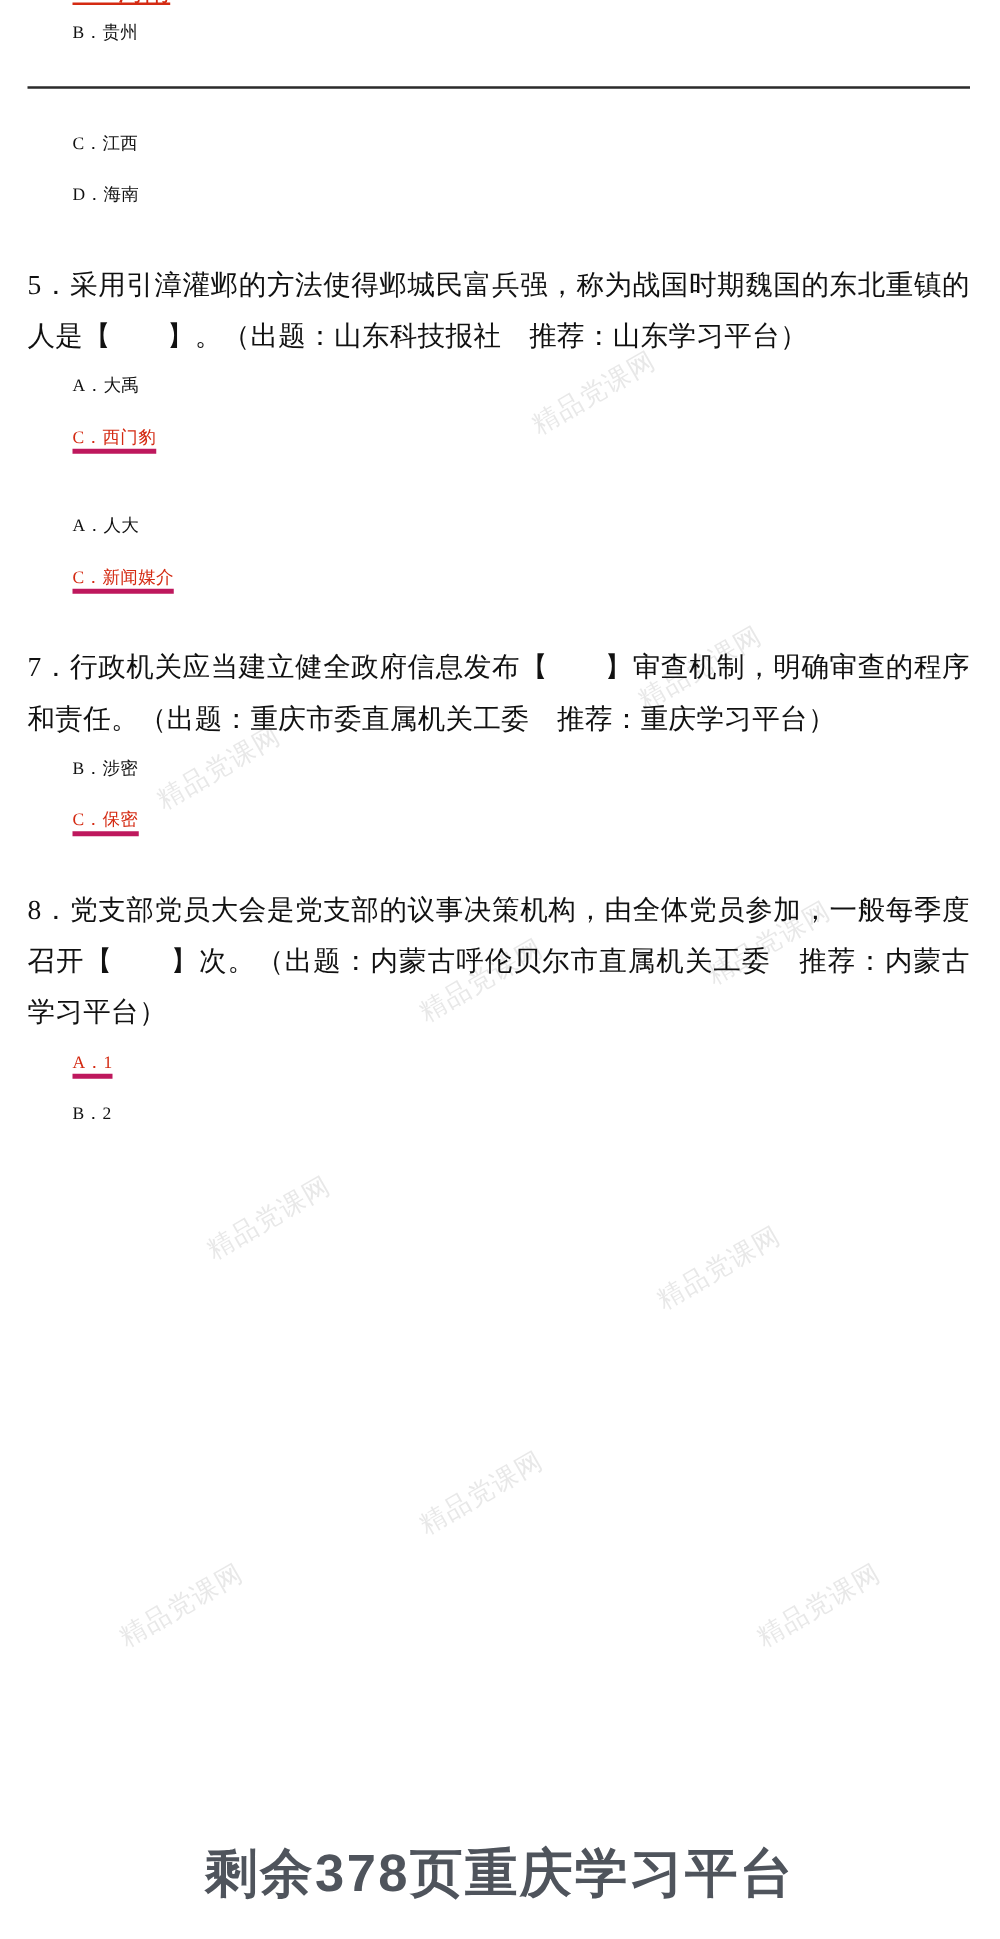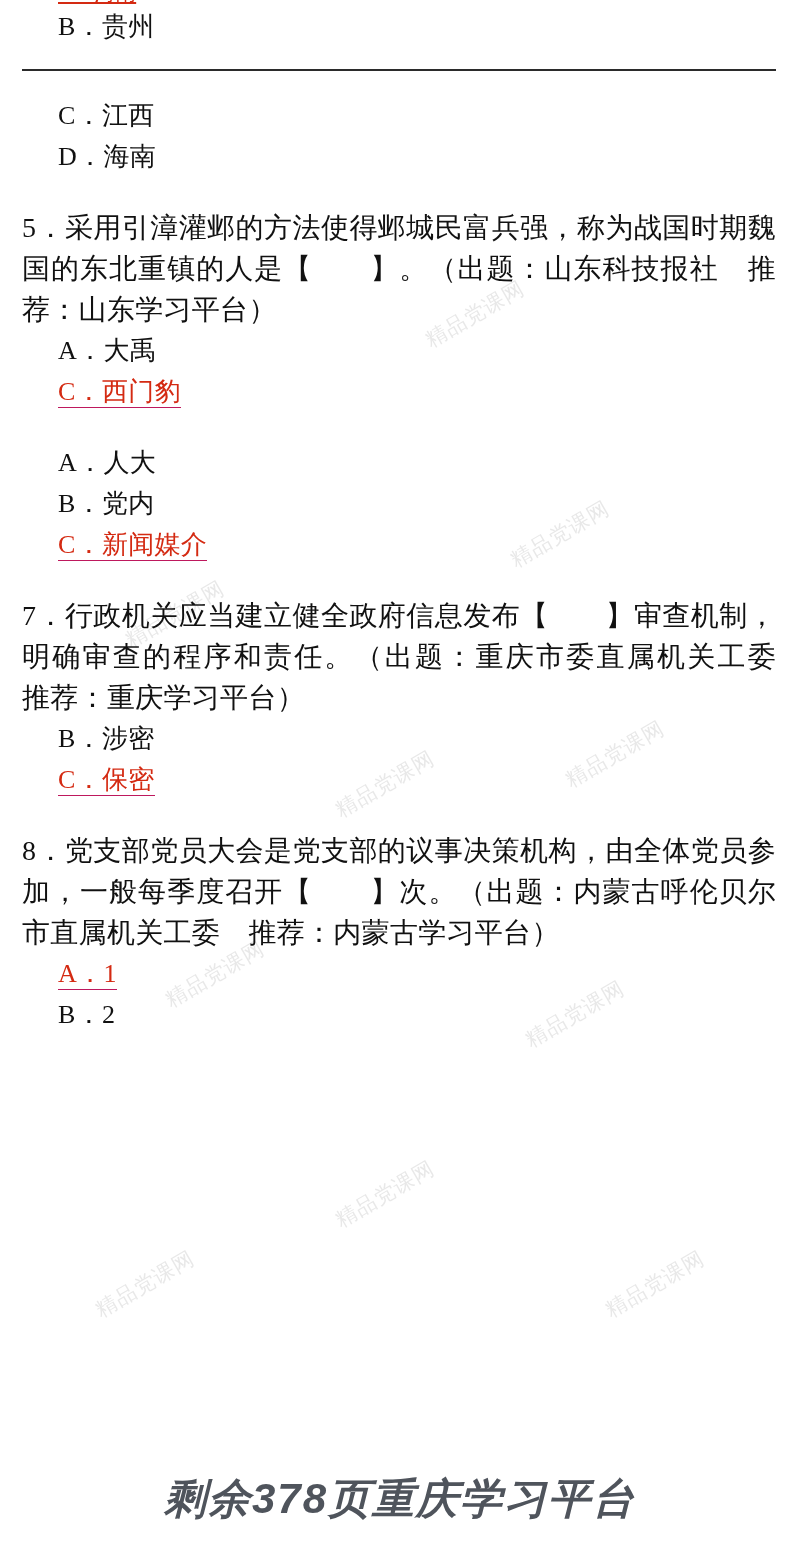--- a/index.html
+++ b/index.html
@@ -57,40 +57,40 @@
     text-decoration: underline;
     margin-left: 36px;
     line-height: 26px;
     position: relative;
     top: -20px;
   }
   .q-block {
     margin: 0 0 0 0;
   }
   .q-stem {
-    font-size: 28px;
+    font-size: 22px;
     line-height: 41px;
     text-align: justify;
     margin: 0;
     letter-spacing: 0.3px;
   }
   .q-stem .num {
     font-family: "Liberation Serif", serif;
   }
   .opt {
-    font-size: 26px;
+    font-size: 14px;
     line-height: 41px;
     margin-left: 36px;
     letter-spacing: 0.3px;
   }
   .opt.answer {
     color: #d42a12;
   }
   .opt.answer .opt-inner {
-    border-bottom: 1px solid #be185d;
+    border-bottom: 4px solid #be185d;
     padding-bottom: 1px;
   }
   .rule {
     border: none;
     border-top: 2px solid #2b2b2b;
     margin: 22px 0 24px 0;
   }
   .gap-lg { height: 30px; }
 
   
@@ -101,21 +101,20 @@
     bottom: 24px;
     text-align: center;
     z-index: 20;
   }
   .footer-banner .txt {
     font-family: "Liberation Sans", sans-serif;
     font-size: 42px;
     font-weight: bold;
     color: #4f545c;
     letter-spacing: 2px;
-    font-style: italic;
   }
 </style>
 </head>
 <body>
 
 <div class="page">
 
   <div class="watermark-layer">
     <div class="wm" style="left:505px; top:520px;">精品党课网</div>
     <div class="wm" style="left:120px; top:600px;">精品党课网</div>
@@ -163,23 +162,20 @@
         <span class="opt-inner">C．西门豹</span>
       </div>
     </div>
 
     <div class="gap-lg"></div>
 
     <div class="q-block">
       <div class="opt">
         <span class="opt-inner">A．人大</span>
       </div>
-      <div class="opt">
-        <span class="opt-inner">B．党内</span>
-      </div>
       <div class="opt answer">
         <span class="opt-inner">C．新闻媒介</span>
       </div>
     </div>
 
     <div class="gap-lg"></div>
 
     <div class="q-block">
       <p class="q-stem"><span class="num">7．</span><span>行政机关应当建立健全政府信息发布【　　】审查机制，明确审查的程序和责任。（出题：重庆市委直属机关工委　推荐：重庆学习平台）</span></p>
       <div class="opt">

